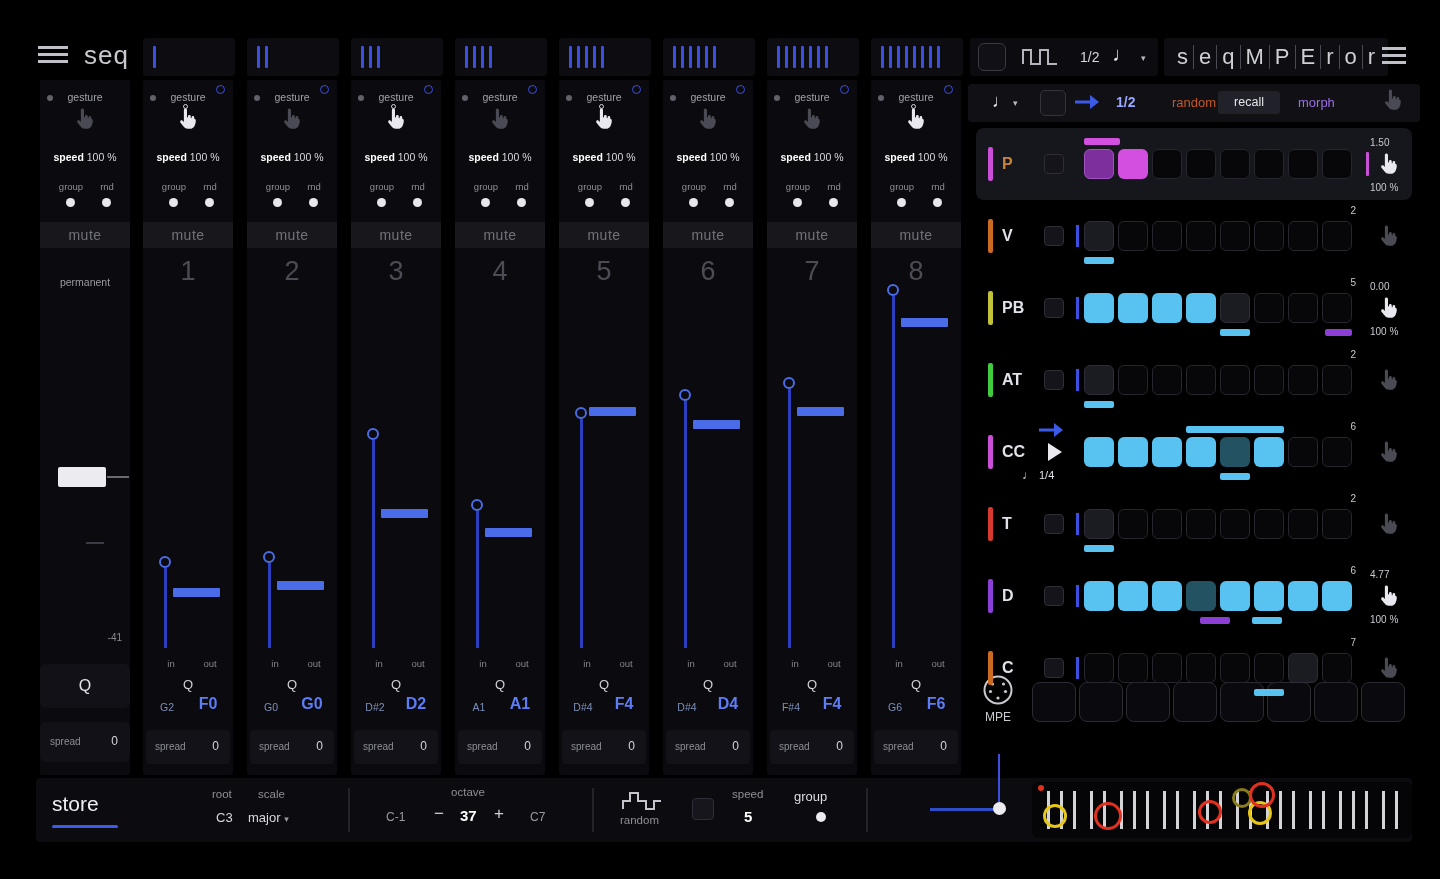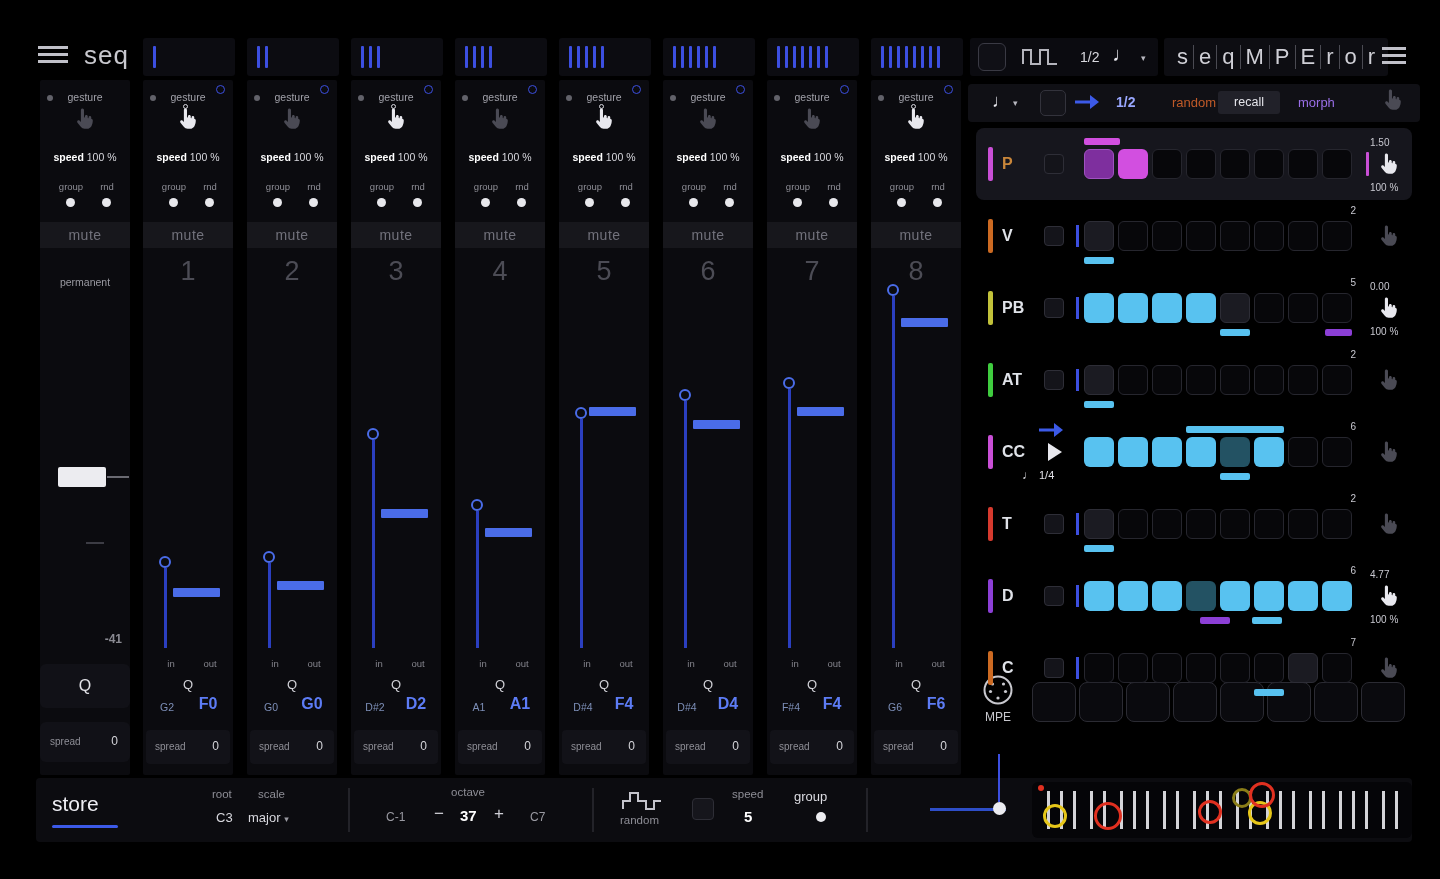--- a/index.html
+++ b/index.html
@@ -57,21 +57,21 @@
   .t-outnote{position:absolute;top:615px;left:44px;width:42px;text-align:center;font-size:16px;font-weight:700;color:#5d7cf5;}
   .t-spread{position:absolute;top:650px;left:3px;width:84px;height:34px;background:#121218;border-radius:4px;}
   .t-sl{position:absolute;left:9px;top:11px;font-size:10px;color:#8e8e96;}
   .t-sv{position:absolute;right:11px;top:9px;font-size:12px;color:#d5d5da;}
 
   
   .m-permanent{position:absolute;top:196px;left:0;right:0;text-align:center;font-size:10.5px;color:#9a9aa2;}
   .m-handle{position:absolute;left:18px;top:387px;width:48px;height:20px;background:#ececf0;border-radius:2px;}
   .m-dash{position:absolute;left:67px;top:396px;width:22px;height:2px;background:#6a6a72;}
   .m-dash2{position:absolute;left:46px;top:462px;width:18px;height:2px;background:#3c3c44;}
-  .m-val{position:absolute;right:8px;top:552px;font-size:12px;color:#8a8a92;font-weight:bold;}
+  .m-val{position:absolute;right:8px;top:552px;font-size:10px;color:#8a8a92;}
   .m-qbox{position:absolute;left:0;top:584px;width:90px;height:44px;background:#111117;border-radius:6px;
           text-align:center;line-height:44px;font-size:16px;color:#e0e0e6;}
   .m-spread{position:absolute;left:0;top:642px;width:90px;height:40px;background:#111117;border-radius:6px;}
   .m-sl{position:absolute;left:10px;top:14px;font-size:10px;color:#8e8e96;}
   .m-sv{position:absolute;right:12px;top:12px;font-size:12px;color:#d5d5da;}
 
   
   #rightPanel{position:absolute;left:968px;top:80px;width:452px;height:696px;}
   .rp-strip{position:absolute;left:0;top:4px;width:452px;height:38px;background:#101015;border-radius:4px;}
   .rp-note{position:absolute;left:24px;top:11px;font-size:18px;color:#e8e8ee;}

